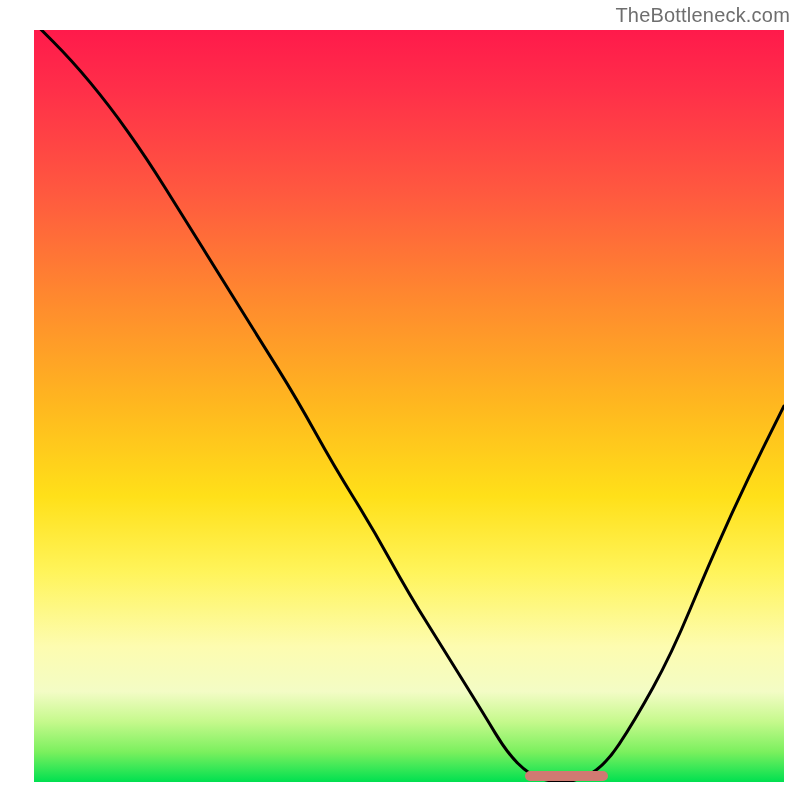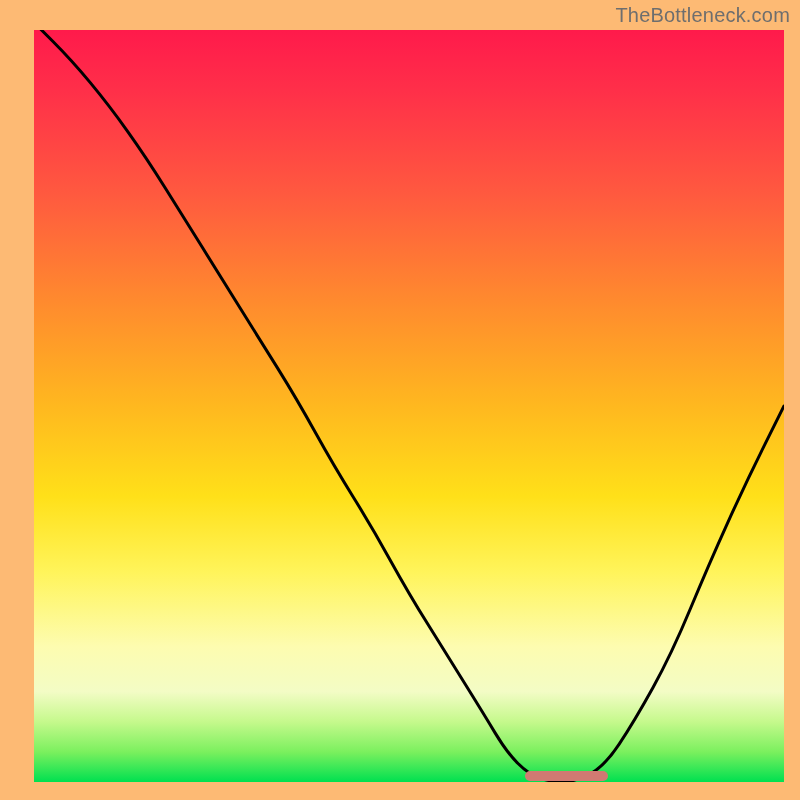--- a/index.html
+++ b/index.html
@@ -8,21 +8,21 @@
     width: 800px;
     height: 800px;
     background: #000;
     overflow: hidden;
     font-family: Arial, Helvetica, sans-serif;
   }
   .stage {
     position: relative;
     width: 800px;
     height: 800px;
-    background: #fdba74;
+    background: #ffffff;
   }
   .watermark {
     position: absolute;
     top: 4px;
     right: 10px;
     color: #6e6e6e;
     font-size: 20px;
     letter-spacing: 0.2px;
     z-index: 10;
     user-select: none;

